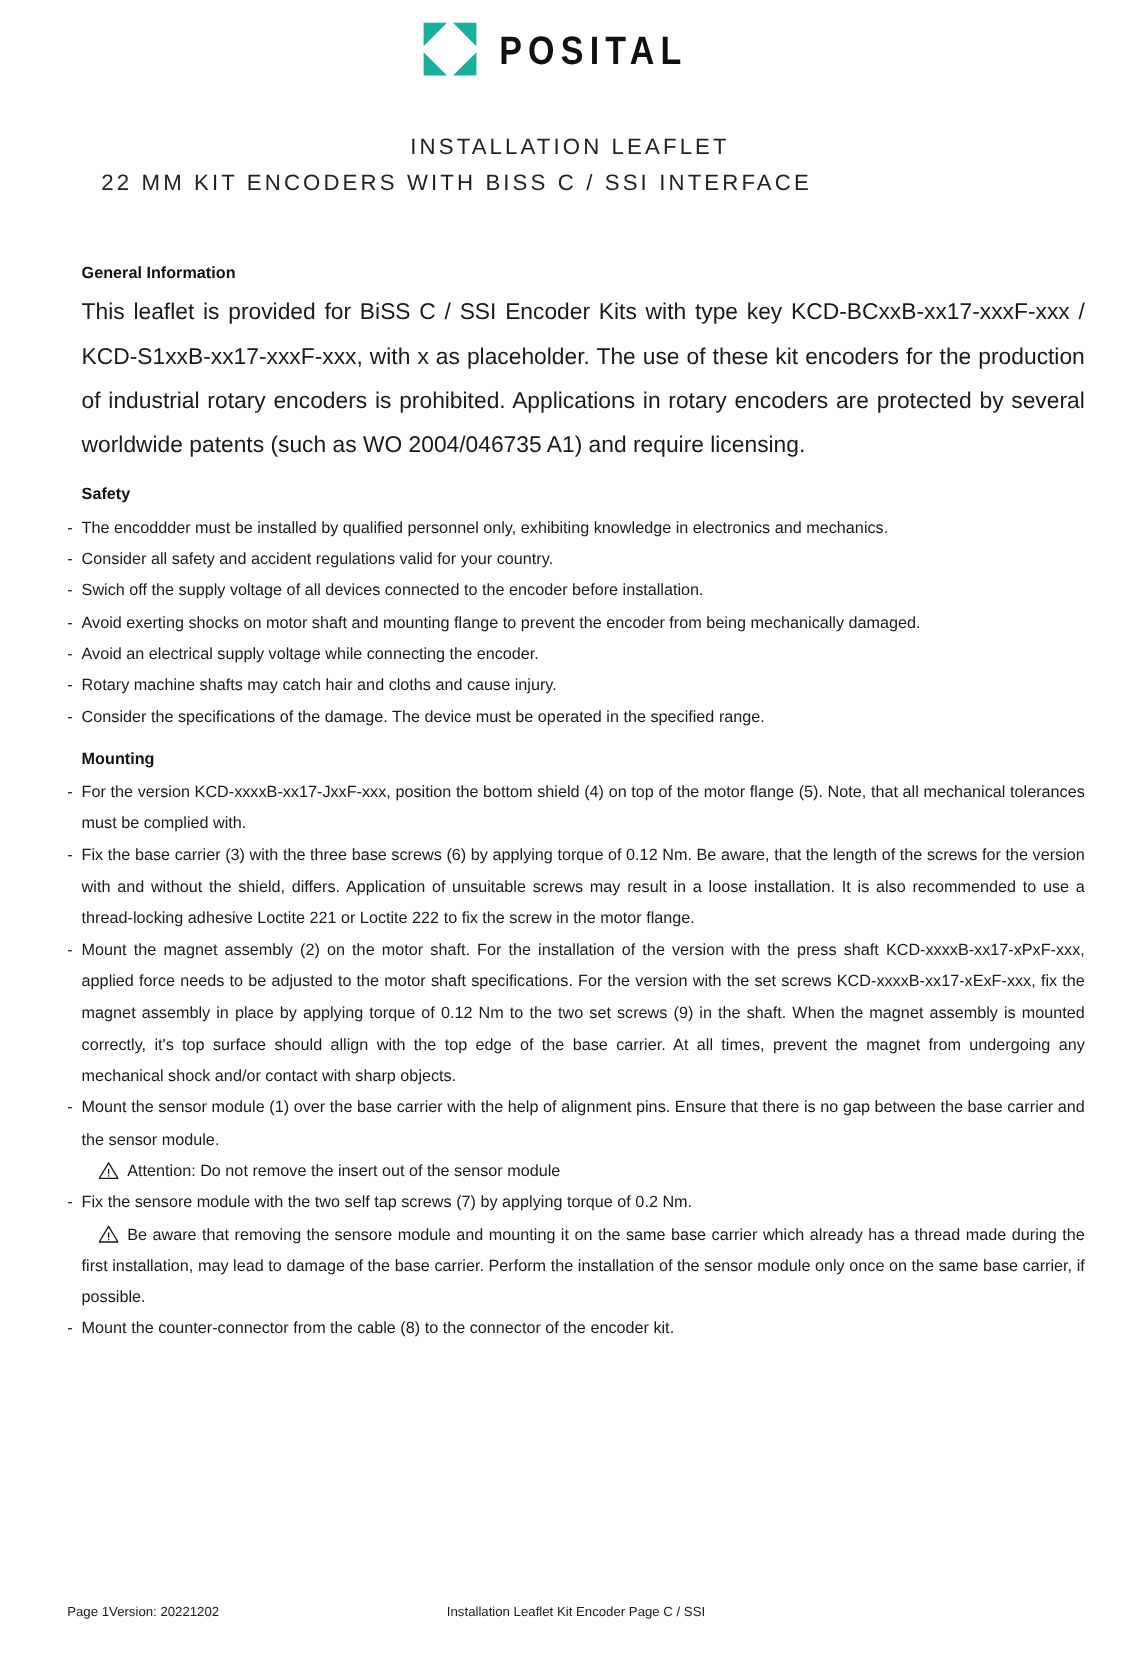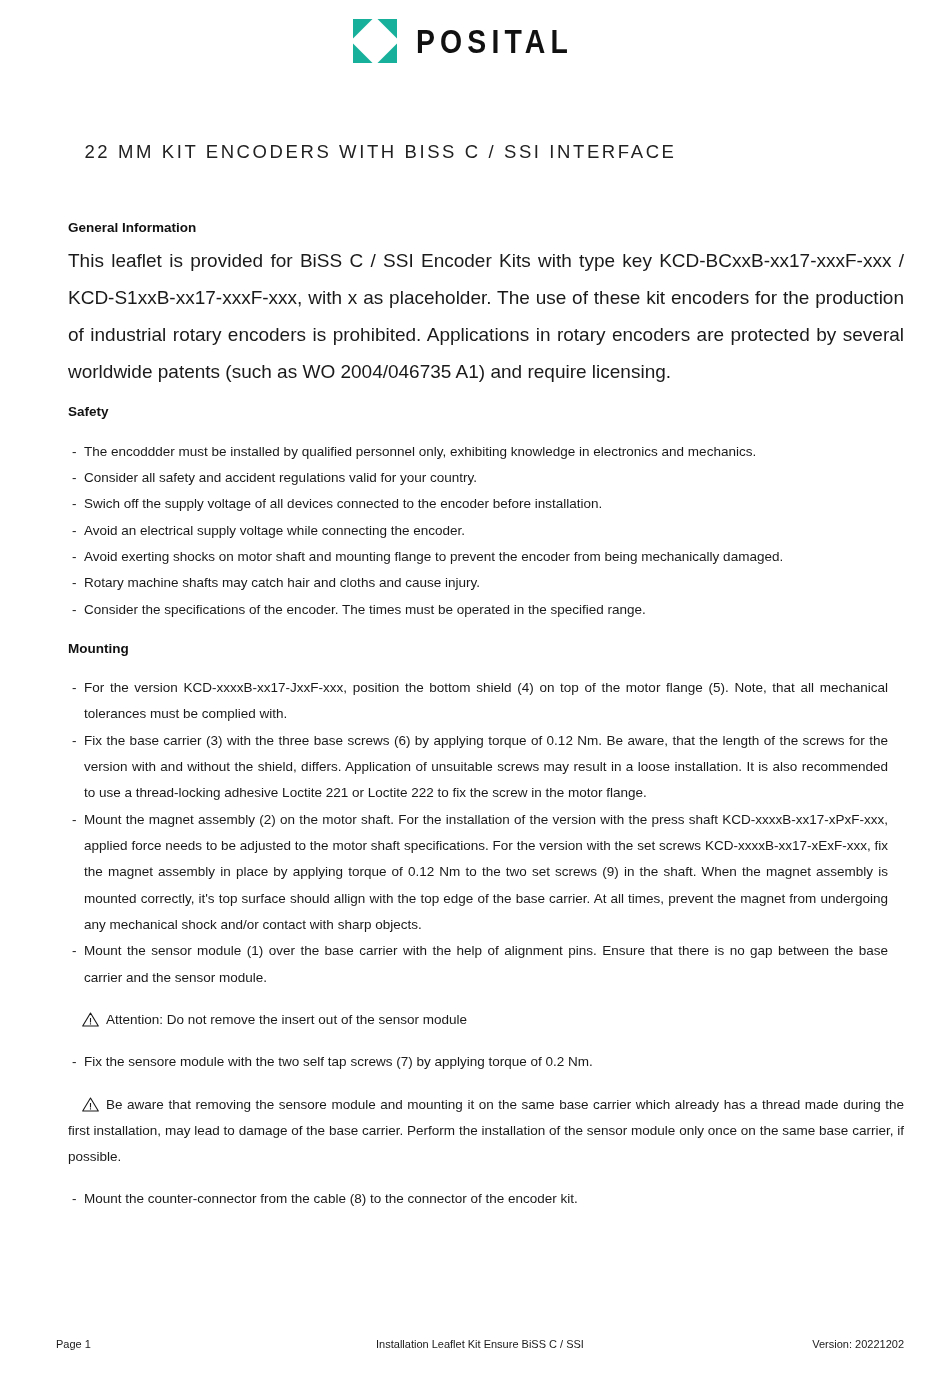--- a/index.html
+++ b/index.html
@@ -105,21 +105,21 @@
     line-height: 1.95;
     text-align: justify;
     margin: 0 0 0 12px;
     color: #1a1a1a;
     hyphens: none;
   }
 
   
   ul.dash-list {
     list-style: none;
-    margin: 16px;
+    margin: 0;
     padding: 0;
   }
   ul.dash-list > li {
     position: relative;
     padding-left: 12px;
     font-size: 13.5px;
     line-height: 1.95;
     text-align: justify;
     color: #1a1a1a;
     margin: 0;
@@ -160,21 +160,21 @@
     margin-left: 14px;
   }
 
   
   .footer {
     position: absolute;
     bottom: 28px;
     left: 56px;
     width: 848px;
     display: flex;
-    justify-content: space-between;
+    justify-content: flex-start;
     align-items: baseline;
     font-size: 11px;
     color: #1a1a1a;
   }
   .footer-center {
     position: absolute;
     left: 0;
     width: 848px;
     text-align: center;
     font-size: 11px;
@@ -195,36 +195,37 @@
       <svg class="logo-mark" viewBox="0 0 46 46" aria-hidden="true">
         <polygon points="1,1 20.5,1 1,20.5" fill="#17b09b"></polygon>
         <polygon points="45,1 45,20.5 25.5,1" fill="#17b09b"></polygon>
         <polygon points="1,45 1,25.5 20.5,45" fill="#17b09b"></polygon>
         <polygon points="45,45 25.5,45 45,25.5" fill="#17b09b"></polygon>
       </svg>
       <div class="logo-word">POSITAL</div>
     </div>
   </div>
 
+  <div class="doc-title">INSTALLATION LEAFLET</div>
   <div class="doc-subtitle">22 MM KIT ENCODERS WITH BISS C / SSI INTERFACE</div>
 
   <div class="content">
 
     <div class="section-heading">General Information</div>
     <p class="para">This leaflet is provided for BiSS C / SSI Encoder Kits with type key KCD-BCxxB-xx17-xxxF-xxx / KCD-S1xxB-xx17-xxxF-xxx, with x as placeholder. The use of these kit encoders for the production of industrial rotary encoders is prohibited. Applications in rotary encoders are protected by several worldwide patents (such as WO 2004/046735 A1) and require licensing.</p>
 
     <div class="section-heading gap">Safety</div>
     <ul class="dash-list">
       <li>The encoddder must be installed by qualified personnel only, exhibiting knowledge in electronics and mechanics.</li>
       <li>Consider all safety and accident regulations valid for your country.</li>
       <li>Swich off the supply voltage of all devices connected to the encoder before installation.</li>
+      <li>Avoid exerting shocks on motor shaft and mounting flange to prevent the encoder from being mechanically damaged.</li>
       <li>Avoid an electrical supply voltage while connecting the encoder.</li>
-      <li>Avoid exerting shocks on motor shaft and mounting flange to prevent the encoder from being mechanically damaged.</li>
       <li>Rotary machine shafts may catch hair and cloths and cause injury.</li>
-      <li>Consider the specifications of the encoder. The times must be operated in the specified range.</li>
+      <li>Consider the specifications of the damage. The device must be operated in the specified range.</li>
     </ul>
 
     <div class="section-heading gap">Mounting</div>
     <ul class="dash-list">
       <li>For the version KCD-xxxxB-xx17-JxxF-xxx, position the bottom shield (4) on top of the motor flange (5). Note, that all mechanical tolerances must be complied with.</li>
       <li>Fix the base carrier (3) with the three base screws (6) by applying torque of 0.12 Nm. Be aware, that the length of the screws for the version with and without the shield, differs. Application of unsuitable screws may result in a loose installation. It is also recommended to use a thread-locking adhesive Loctite 221 or Loctite 222 to fix the screw in the motor flange.</li>
       <li>Mount the magnet assembly (2) on the motor shaft. For the installation of the version with the press shaft KCD-xxxxB-xx17-xPxF-xxx, applied force needs to be adjusted to the motor shaft specifications. For the version with the set screws KCD-xxxxB-xx17-xExF-xxx, fix the magnet assembly in place by applying torque of 0.12 Nm to the two set screws (9) in the shaft. When the magnet assembly is mounted correctly, it's top surface should allign with the top edge of the base carrier. At all times, prevent the magnet from undergoing any mechanical shock and/or contact with sharp objects.</li>
       <li>Mount the sensor module (1) over the base carrier with the help of alignment pins. Ensure that there is no gap between the base carrier and the sensor module.</li>
     </ul>
 
@@ -249,17 +250,17 @@
     </div>
 
     <ul class="dash-list">
       <li>Mount the counter-connector from the cable (8) to the connector of the encoder kit.</li>
     </ul>
 
   </div>
 
   <div class="footer">
     <div class="footer-left">Page 1</div>
-    <div class="footer-center">Installation Leaflet Kit Ensure BiSS C / SSI</div>
+    <div class="footer-center">Installation Leaflet Kit Encoder Page C / SSI</div>
     <div class="footer-right">Version: 20221202</div>
   </div>
 
 </div>
 
 </body></html>

